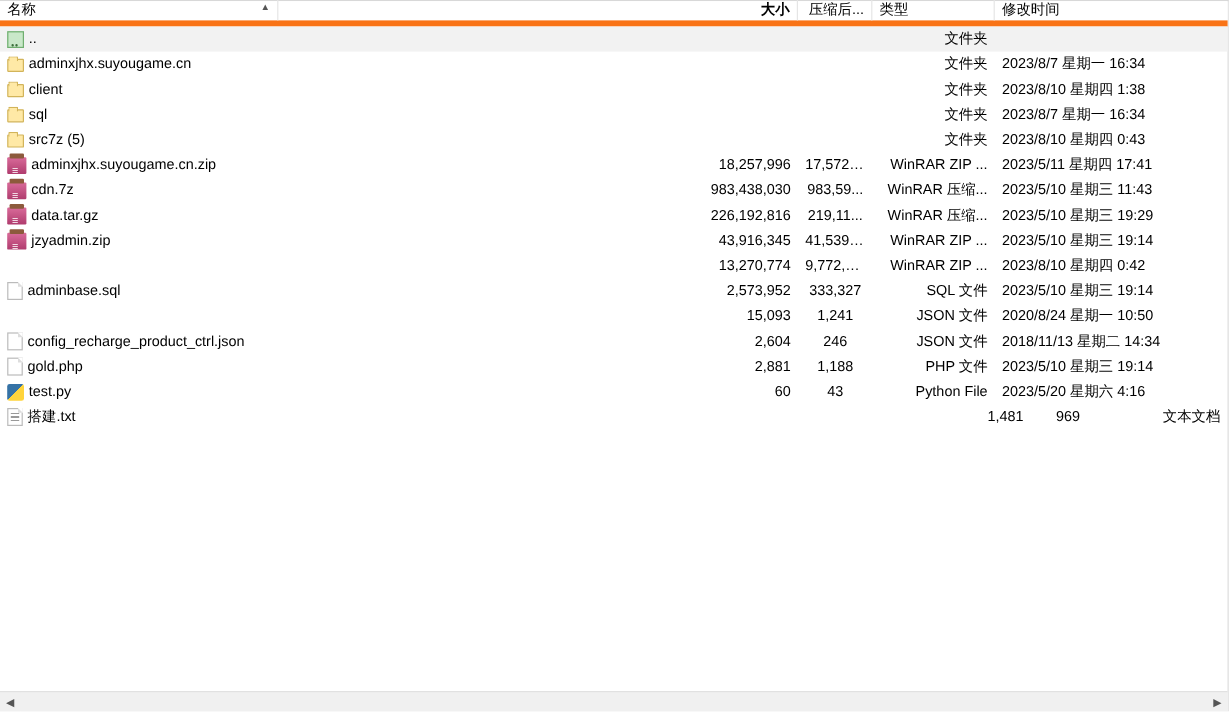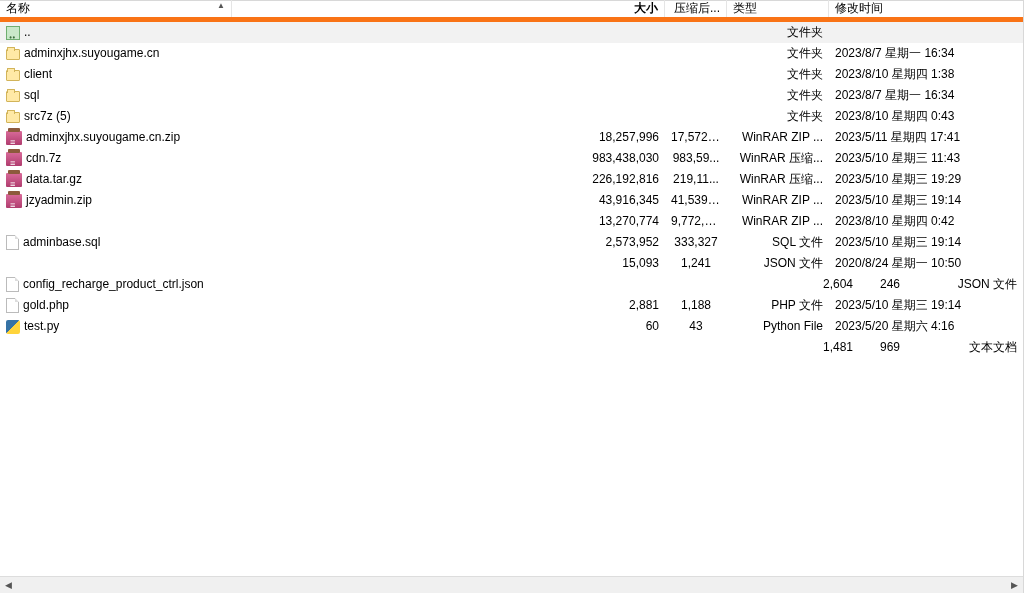--- a/index.html
+++ b/index.html
@@ -257,20 +257,21 @@
       </div>
       <div class="row">
         <div class="cell c-name">
           <span class="ico ico-file"></span>
           <span>config_recharge_product_ctrl.json</span>
         </div>
         <div class="cell c-spacer"></div>
         <div class="cell c-size">2,604</div>
         <div class="cell c-packed">246</div>
         <div class="cell c-type">JSON 文件</div>
+        <div class="cell c-modified">2018/11/13 星期二 14:34</div>
       </div>
       <div class="row">
         <div class="cell c-name">
           <span class="ico ico-file"></span>
           <span>gold.php</span>
         </div>
         <div class="cell c-spacer"></div>
         <div class="cell c-size">2,881</div>
         <div class="cell c-packed">1,188</div>
         <div class="cell c-type">PHP 文件</div>
@@ -281,20 +282,24 @@
           <span class="ico ico-py"></span>
           <span>test.py</span>
         </div>
         <div class="cell c-spacer"></div>
         <div class="cell c-size">60</div>
         <div class="cell c-packed">43</div>
         <div class="cell c-type">Python File</div>
         <div class="cell c-modified">2023/5/20 星期六 4:16</div>
       </div>
       <div class="row">
+        <div class="cell c-name">
+          <span class="ico ico-file lines"></span>
+          <span>搭建.txt</span>
+        </div>
         <div class="cell c-spacer"></div>
         <div class="cell c-size">1,481</div>
         <div class="cell c-packed">969</div>
         <div class="cell c-type">文本文档</div>
       </div>
     </div>
 
   <div class="hscroll">
     <div class="sbtn">◀</div>
     <div class="strack"></div>

